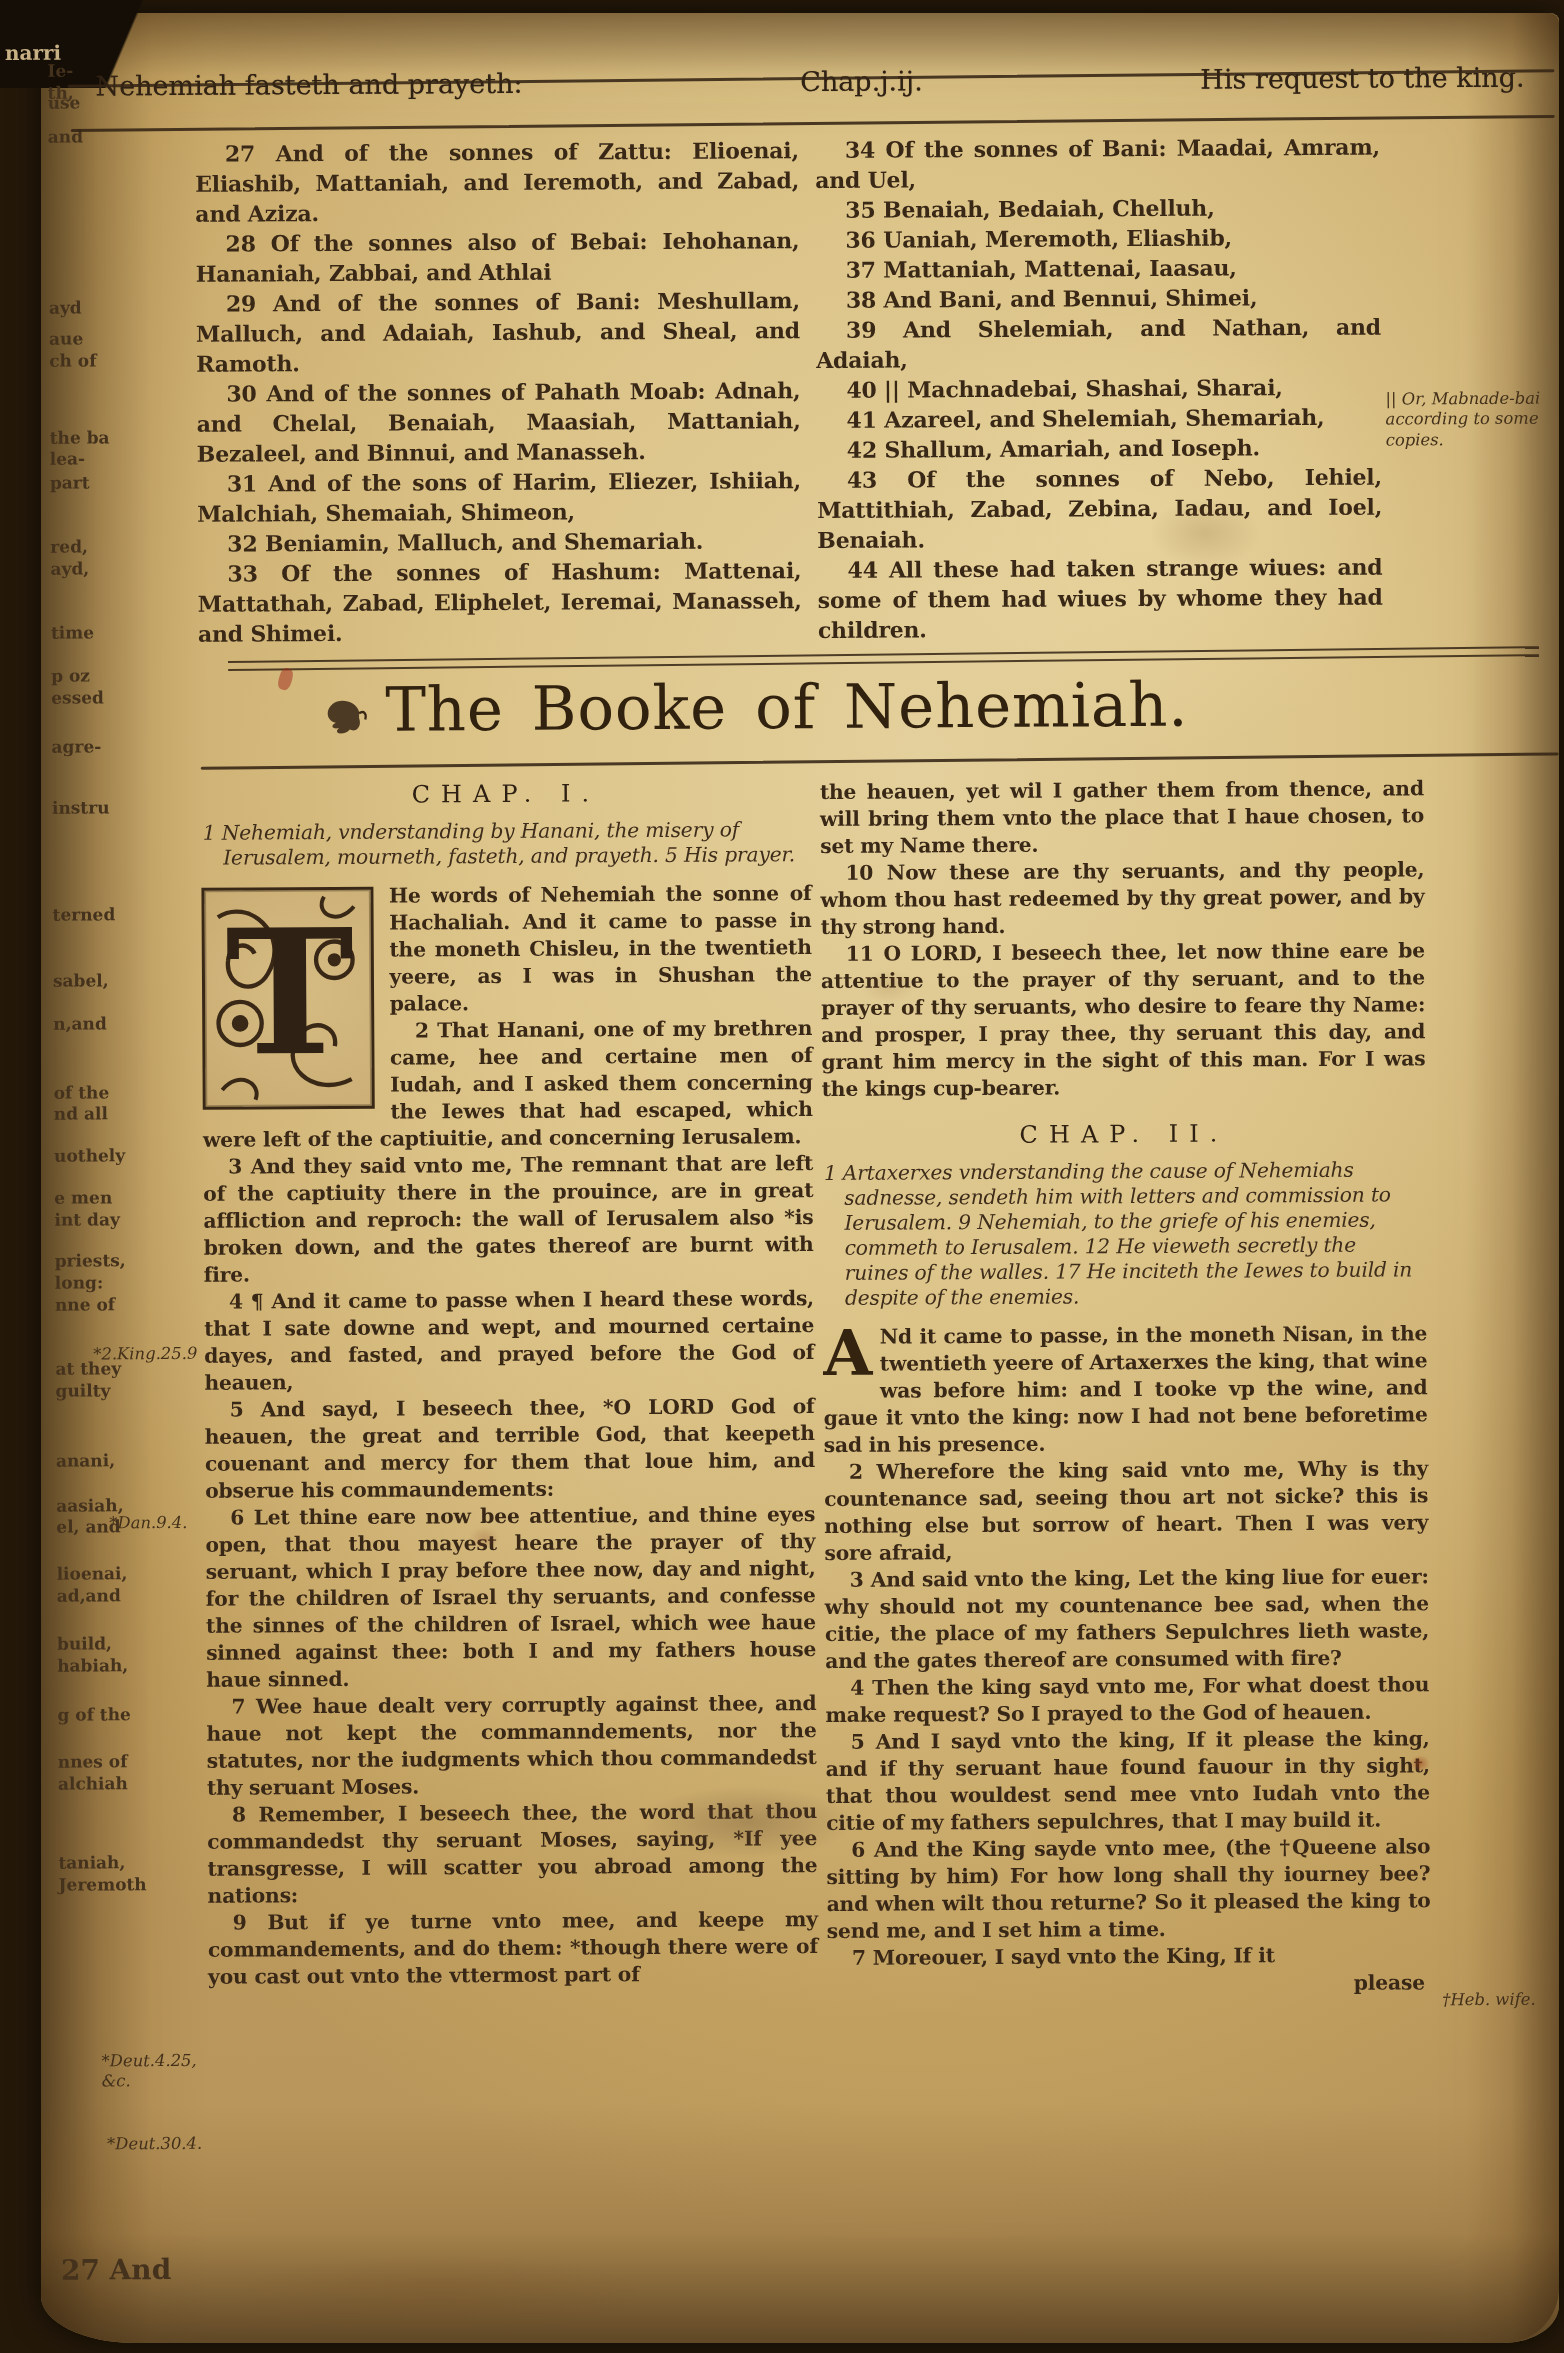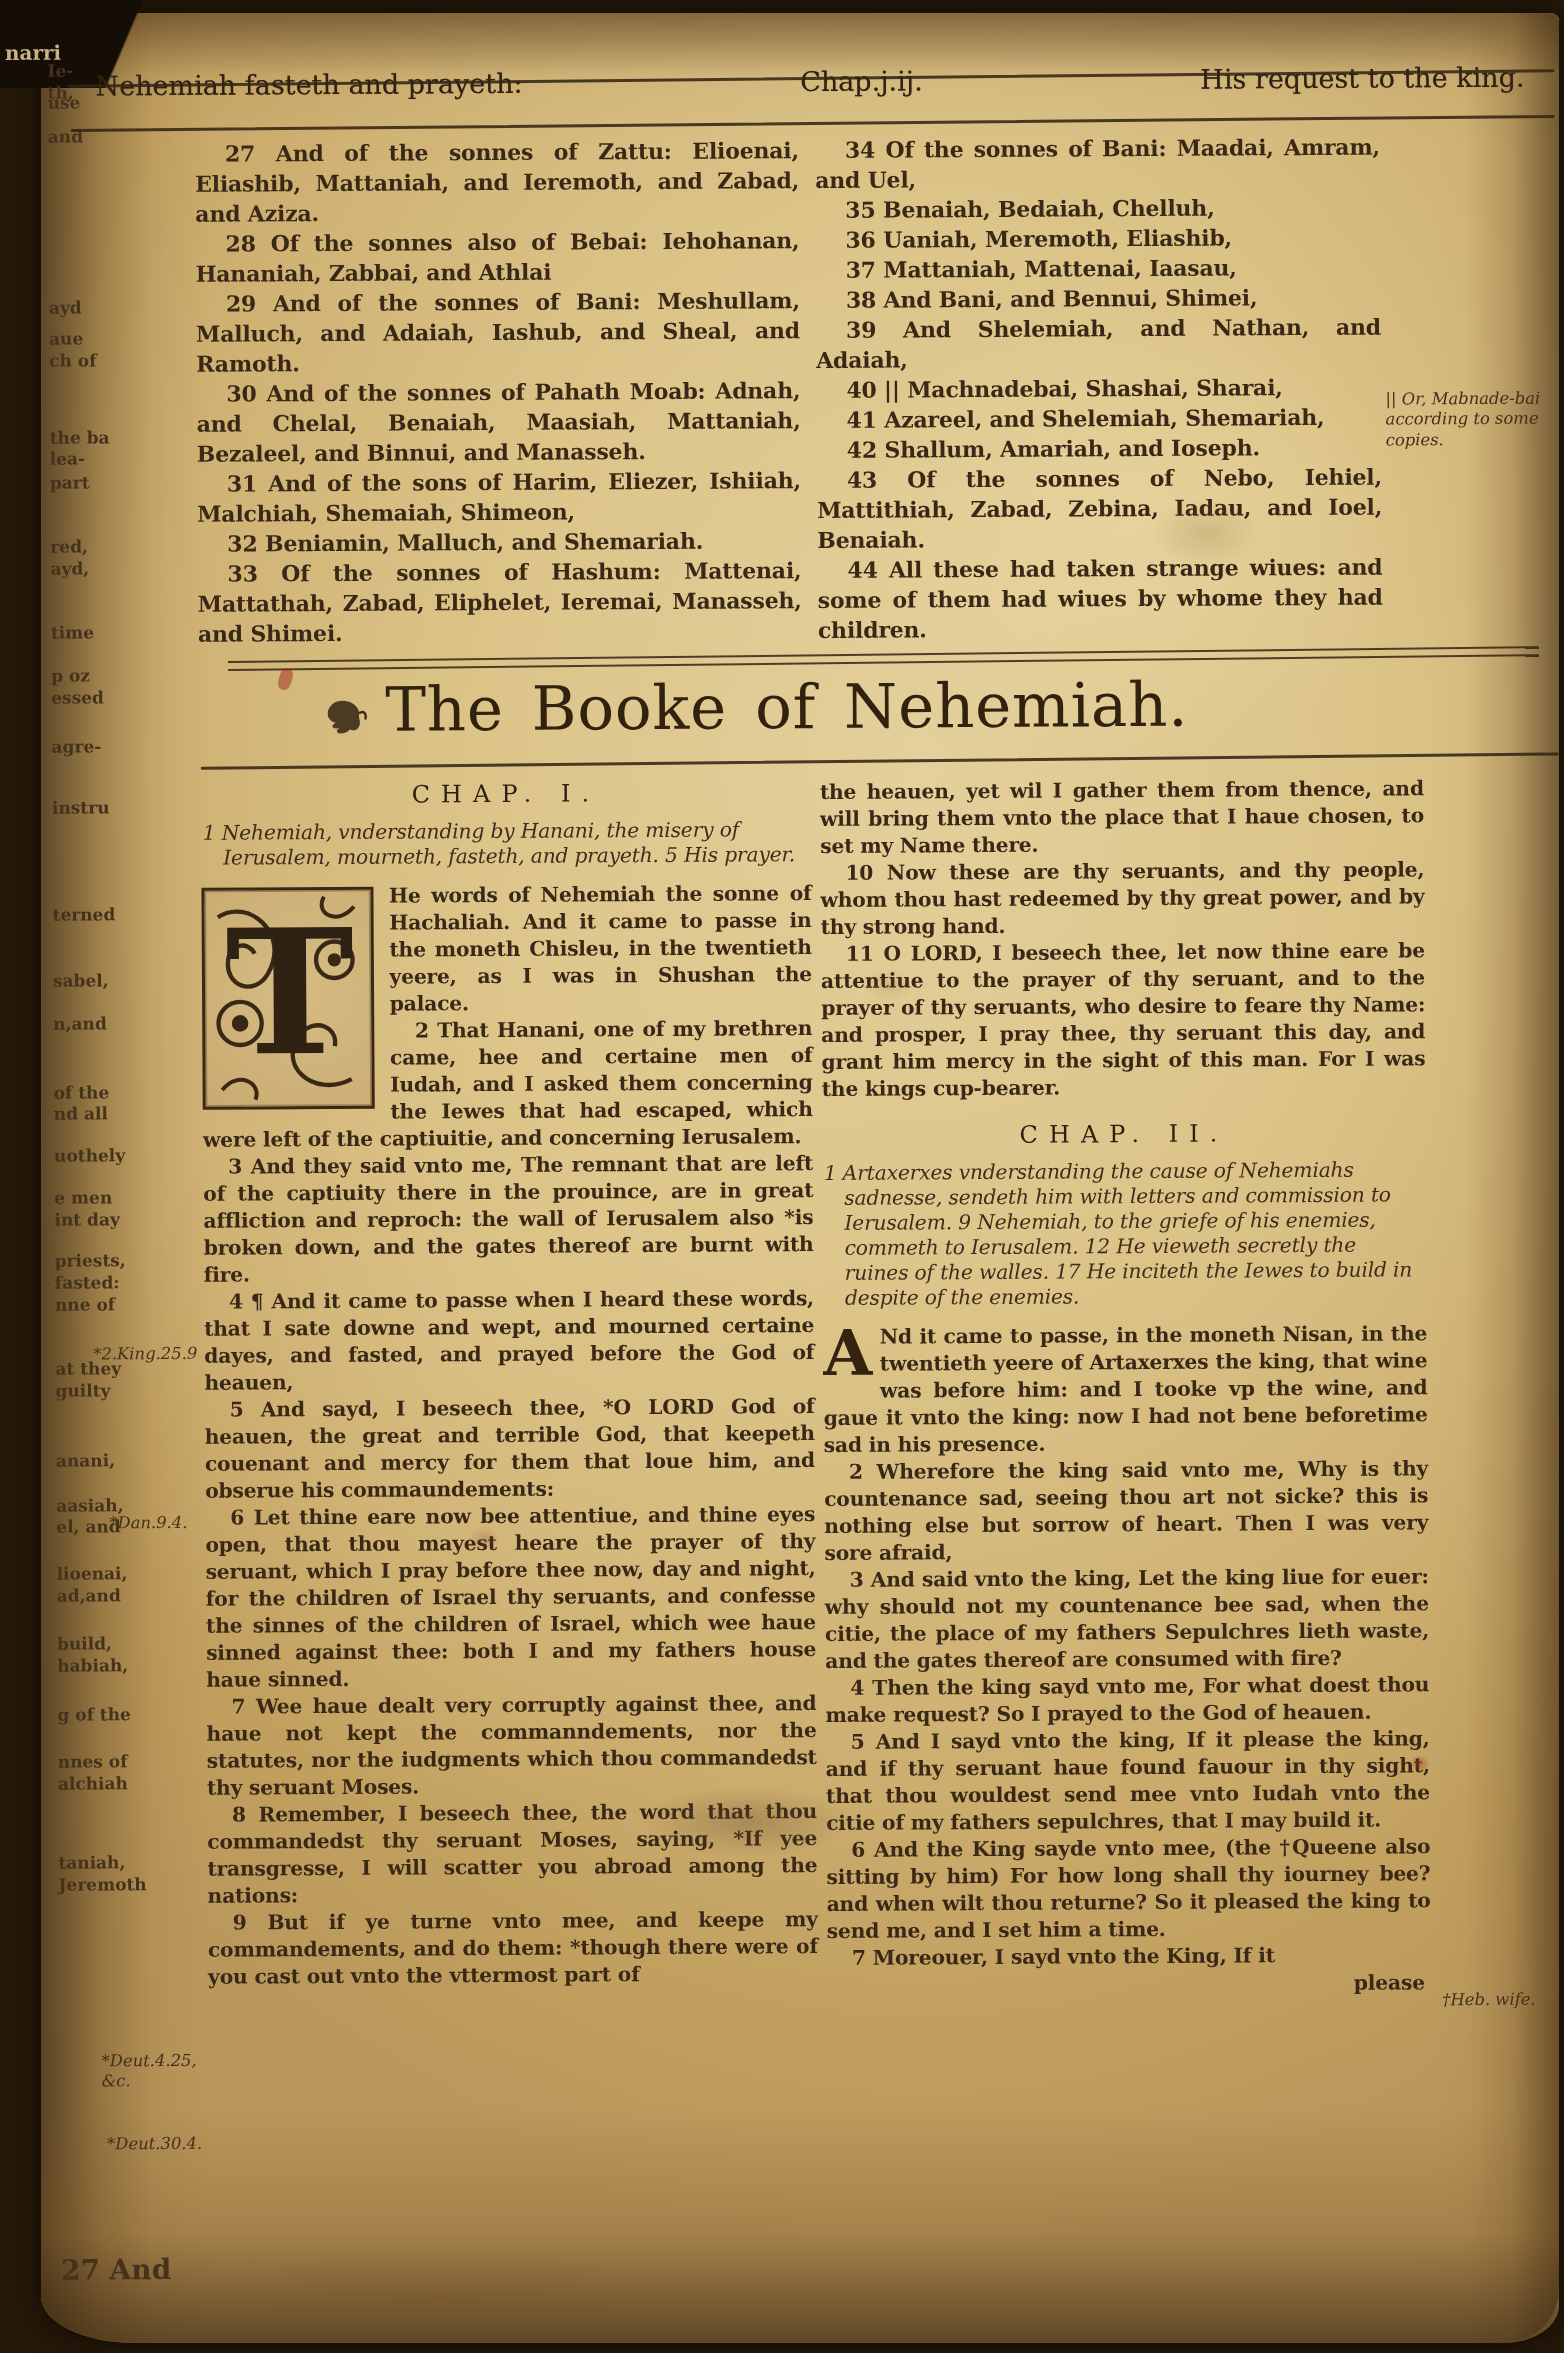--- a/index.html
+++ b/index.html
@@ -128,21 +128,21 @@
     <div class="frag" style="top:793px">instru</div>
     <div class="frag" style="top:900px">terned</div>
     <div class="frag" style="top:966px">sabel,</div>
     <div class="frag" style="top:1009px">n,and</div>
     <div class="frag" style="top:1078px">of the</div>
     <div class="frag" style="top:1099px">nd all</div>
     <div class="frag" style="top:1141px">uothely</div>
     <div class="frag" style="top:1183px">e men</div>
     <div class="frag" style="top:1205px">int day</div>
     <div class="frag" style="top:1246px">priests,</div>
-    <div class="frag" style="top:1268px">fasted:</div>
+    <div class="frag" style="top:1268px">long:</div>
     <div class="frag" style="top:1290px">nne of</div>
     <div class="frag" style="top:1354px">at they</div>
     <div class="frag" style="top:1376px">guilty</div>
     <div class="frag" style="top:1446px">anani,</div>
     <div class="frag" style="top:1491px">aasiah,</div>
     <div class="frag" style="top:1512px">el, and</div>
     <div class="frag" style="top:1559px">lioenai,</div>
     <div class="frag" style="top:1581px">ad,and</div>
     <div class="frag" style="top:1629px">build,</div>
     <div class="frag" style="top:1651px">habiah,</div>

